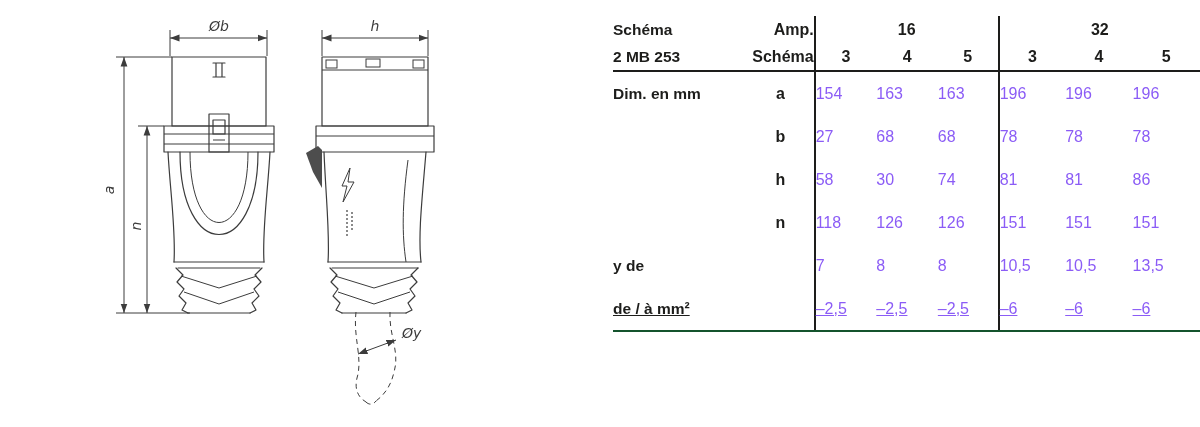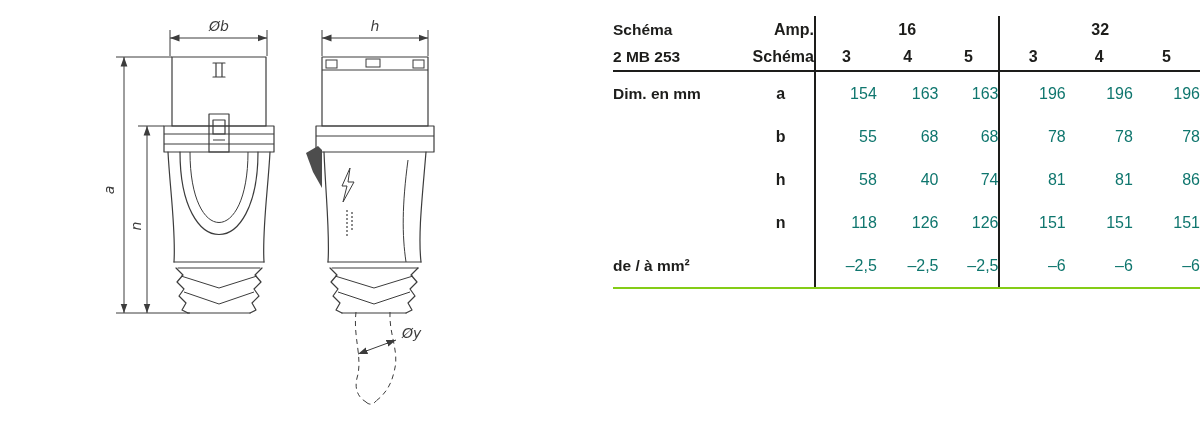--- a/index.html
+++ b/index.html
@@ -18,26 +18,26 @@
   .dimtxtL{text-anchor:start;}
   
   #tablewrap{position:absolute;left:565px;top:16px;}
   table{border-collapse:collapse;table-layout:fixed;margin-left:48px;}
   td{padding:0;vertical-align:middle;font-size:16px;color:#1d1d1b;overflow:visible;}
   tr.h1 td, tr.h2 td{height:27px;}
   tr.dr td{height:43px;}
   .lbl{font-weight:bold;text-align:left;font-size:15.5px;white-space:nowrap;}
   .sub{font-weight:bold;text-align:center;}
   .subL{text-align:right;padding-left:2px;}
-  .num{text-align:right;font-weight:normal;color:#0f766e;}
+  .num{text-align:left;font-weight:normal;color:#8b5cf6;}
   .hnum{text-align:center;font-weight:bold;}
   .v1{border-left:2px solid #1d1d1b;}
   .v2{border-left:2px solid #1d1d1b;}
   tr.h2 td{border-bottom:2px solid #1d1d1b;}
-  tr.dr:last-child td{border-bottom:2px solid #84cc16;}
+  tr.dr:last-child td{border-bottom:2px solid #14532d;text-decoration:underline;}
 </style>
 </head>
 <body>
 
 <div id="drawing">
 <svg width="560" height="427" viewBox="0 0 560 427" xmlns="http://www.w3.org/2000/svg">
   <defs>
     <marker id="ar" viewBox="0 0 10 8" markerWidth="10" markerHeight="8" refX="9.5" refY="4" orient="auto-start-reverse" markerUnits="userSpaceOnUse">
       <path d="M0,0.6 L9.5,4 L0,7.4 Z" fill="#3c3c3c"></path>
     </marker>
@@ -161,50 +161,60 @@
     <td class="num">163</td>
     <td class="num">163</td>
     <td class="num v2">196</td>
     <td class="num">196</td>
     <td class="num">196</td>
   </tr>
 
   <tr class="dr">
     <td class="lbl"></td>
     <td class="sub">b</td>
-    <td class="num v1">55</td>
+    <td class="num v1">27</td>
     <td class="num">68</td>
     <td class="num">68</td>
     <td class="num v2">78</td>
     <td class="num">78</td>
     <td class="num">78</td>
   </tr>
 
   <tr class="dr">
     <td class="lbl"></td>
     <td class="sub">h</td>
     <td class="num v1">58</td>
-    <td class="num">40</td>
+    <td class="num">30</td>
     <td class="num">74</td>
     <td class="num v2">81</td>
     <td class="num">81</td>
     <td class="num">86</td>
   </tr>
 
   <tr class="dr">
     <td class="lbl"></td>
     <td class="sub">n</td>
     <td class="num v1">118</td>
     <td class="num">126</td>
     <td class="num">126</td>
     <td class="num v2">151</td>
     <td class="num">151</td>
     <td class="num">151</td>
   </tr>
 
+  <tr class="dr">
+    <td class="lbl">y de</td>
+    <td class="sub"></td>
+    <td class="num v1">7</td>
+    <td class="num">8</td>
+    <td class="num">8</td>
+    <td class="num v2">10,5</td>
+    <td class="num">10,5</td>
+    <td class="num">13,5</td>
+  </tr>
 
 
 
   <tr class="dr">
     <td class="lbl">de / à mm²</td>
     <td class="sub"></td>
     <td class="num v1">–2,5</td>
     <td class="num">–2,5</td>
     <td class="num">–2,5</td>
     <td class="num v2">–6</td>

